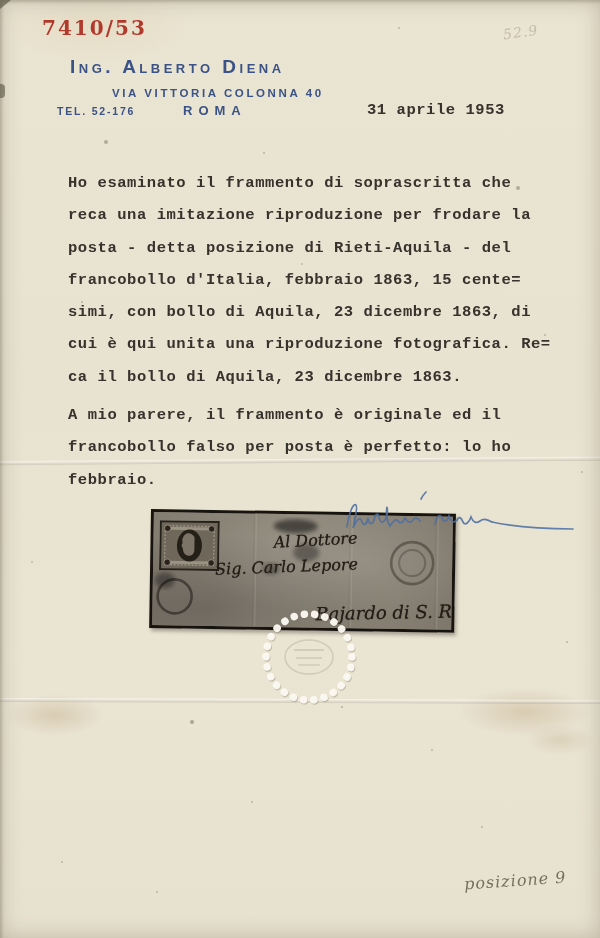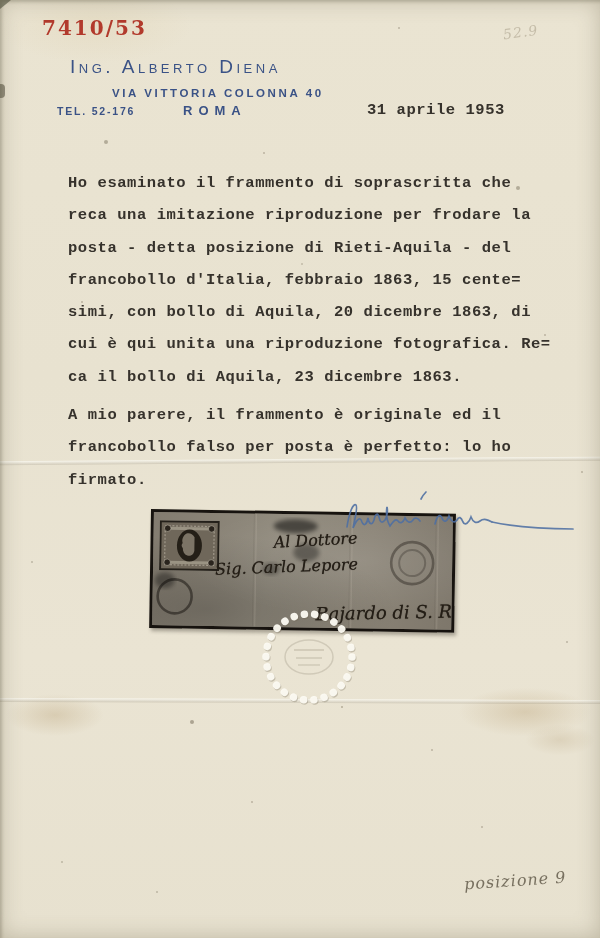--- a/index.html
+++ b/index.html
@@ -32,21 +32,21 @@
         81px 301px 0 0 rgba(80,70,50,.3), 301px 263px 0 0 rgba(80,70,50,.25),
         544px 334px 0 0 rgba(80,70,50,.3), 121px 477px 0 0 rgba(80,70,50,.3),
         191px 721px 0 1px rgba(80,70,50,.4), 341px 706px 0 0 rgba(80,70,50,.35),
         431px 749px 0 0 rgba(80,70,50,.3), 251px 801px 0 0 rgba(80,70,50,.3),
         481px 826px 0 0 rgba(80,70,50,.3), 61px 861px 0 0 rgba(80,70,50,.28),
         156px 891px 0 0 rgba(80,70,50,.28), 566px 641px 0 0 rgba(80,70,50,.3),
         31px 561px 0 0 rgba(80,70,50,.28), 581px 471px 0 0 rgba(80,70,50,.3)}
   .ref-number{position:absolute;left:42px;top:16px;font-family:"DejaVu Serif",serif;
         font-weight:bold;font-size:20px;letter-spacing:2px;color:var(--accent-red)}
   .letterhead{position:absolute;left:0;top:0;color:var(--letterhead-blue)}
-  .lh-name{position:absolute;left:70px;top:56px;font-variant:small-caps;font-weight:normal;
+  .lh-name{position:absolute;left:70px;top:56px;font-variant:small-caps;font-weight:bold;
         font-size:19px;letter-spacing:3.5px;white-space:nowrap}
   .lh-street{position:absolute;left:112px;top:87px;font-size:11.5px;letter-spacing:2.6px;font-weight:bold;white-space:nowrap}
   .lh-phone{position:absolute;left:57px;top:105px;font-size:10.5px;letter-spacing:1.8px;font-weight:bold;white-space:nowrap}
   .lh-city{position:absolute;left:183px;top:103px;font-size:13px;letter-spacing:6px;font-weight:bold;white-space:nowrap}
   .typewriter{font-family:"Liberation Mono",monospace;font-weight:bold;color:var(--type-ink)}
   .date-line{position:absolute;left:367px;top:101px;font-size:15.5px;letter-spacing:.55px;white-space:nowrap}
   .body-par{position:absolute;left:68px;font-size:15.5px;letter-spacing:.55px}
   .body-par .tline{display:block;height:32.3px;white-space:nowrap}
   .par1{top:174px}
   .par2{top:406px}
@@ -95,29 +95,29 @@
     <div class="lh-city">ROMA</div>
   </div>
 
   <div class="typewriter date-line">31 aprile 1953</div>
 
   <div class="typewriter body-par par1">
     <span class="tline">Ho esaminato il frammento di soprascritta che</span>
     <span class="tline">reca una imitazione riproduzione per frodare la</span>
     <span class="tline">posta - detta posizione di Rieti-Aquila - del</span>
     <span class="tline">francobollo d'Italia, febbraio 1863, 15 cente=</span>
-    <span class="tline">simi, con bollo di Aquila, 20 dicembre 1863, di</span>
+    <span class="tline">simi, con bollo di Aquila, 23 dicembre 1863, di</span>
     <span class="tline">cui è qui unita una riproduzione fotografica. Re=</span>
     <span class="tline">ca il bollo di Aquila, 23 dicembre 1863.</span>
   </div>
 
   <div class="typewriter body-par par2">
     <span class="tline">A mio parere, il frammento è originale ed il</span>
     <span class="tline">francobollo falso per posta è perfetto: lo ho</span>
-    <span class="tline">firmato.</span>
+    <span class="tline">febbraio.</span>
   </div>
 
   <div class="photo">
     <div class="streak" style="left:100px"></div>
     <div class="streak" style="left:196px"></div>
     <div class="streak" style="left:282px"></div>
 
     <svg class="stamp-svg" width="60" height="50" viewBox="0 0 60 50">
       <rect x="1" y="1" width="58" height="48" fill="#6f675a" stroke="#24201a" stroke-width="2"></rect>
       <rect x="5.5" y="5.5" width="49" height="39" fill="none" stroke="rgba(230,222,205,.5)" stroke-width="1" stroke-dasharray="2 1.6"></rect>

